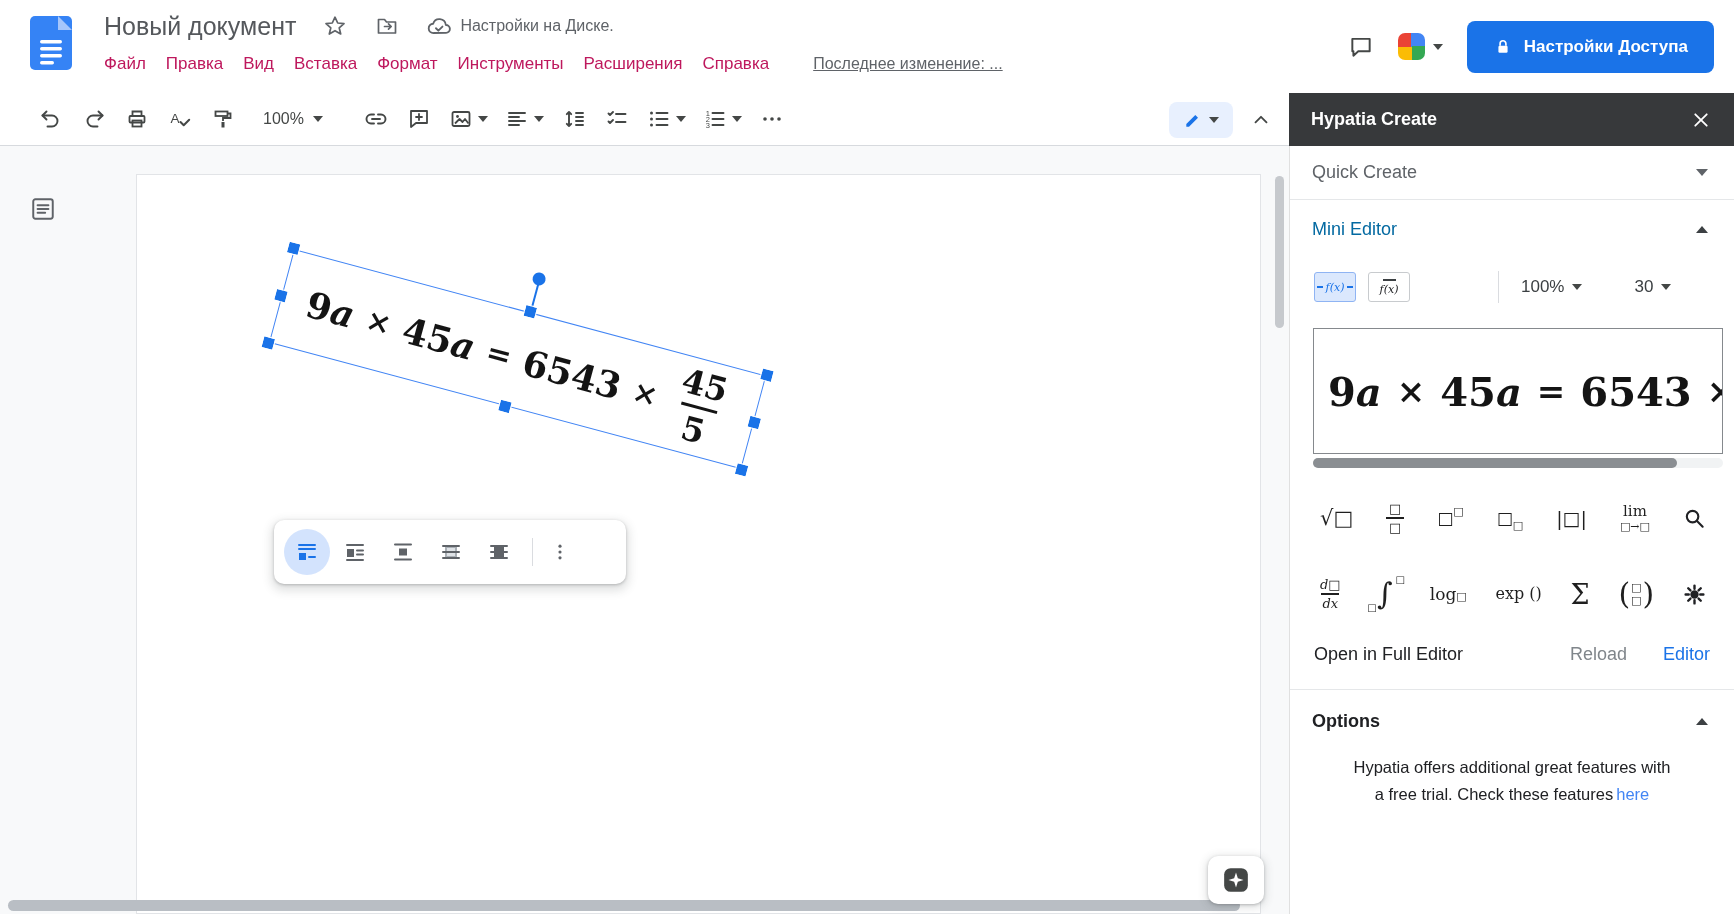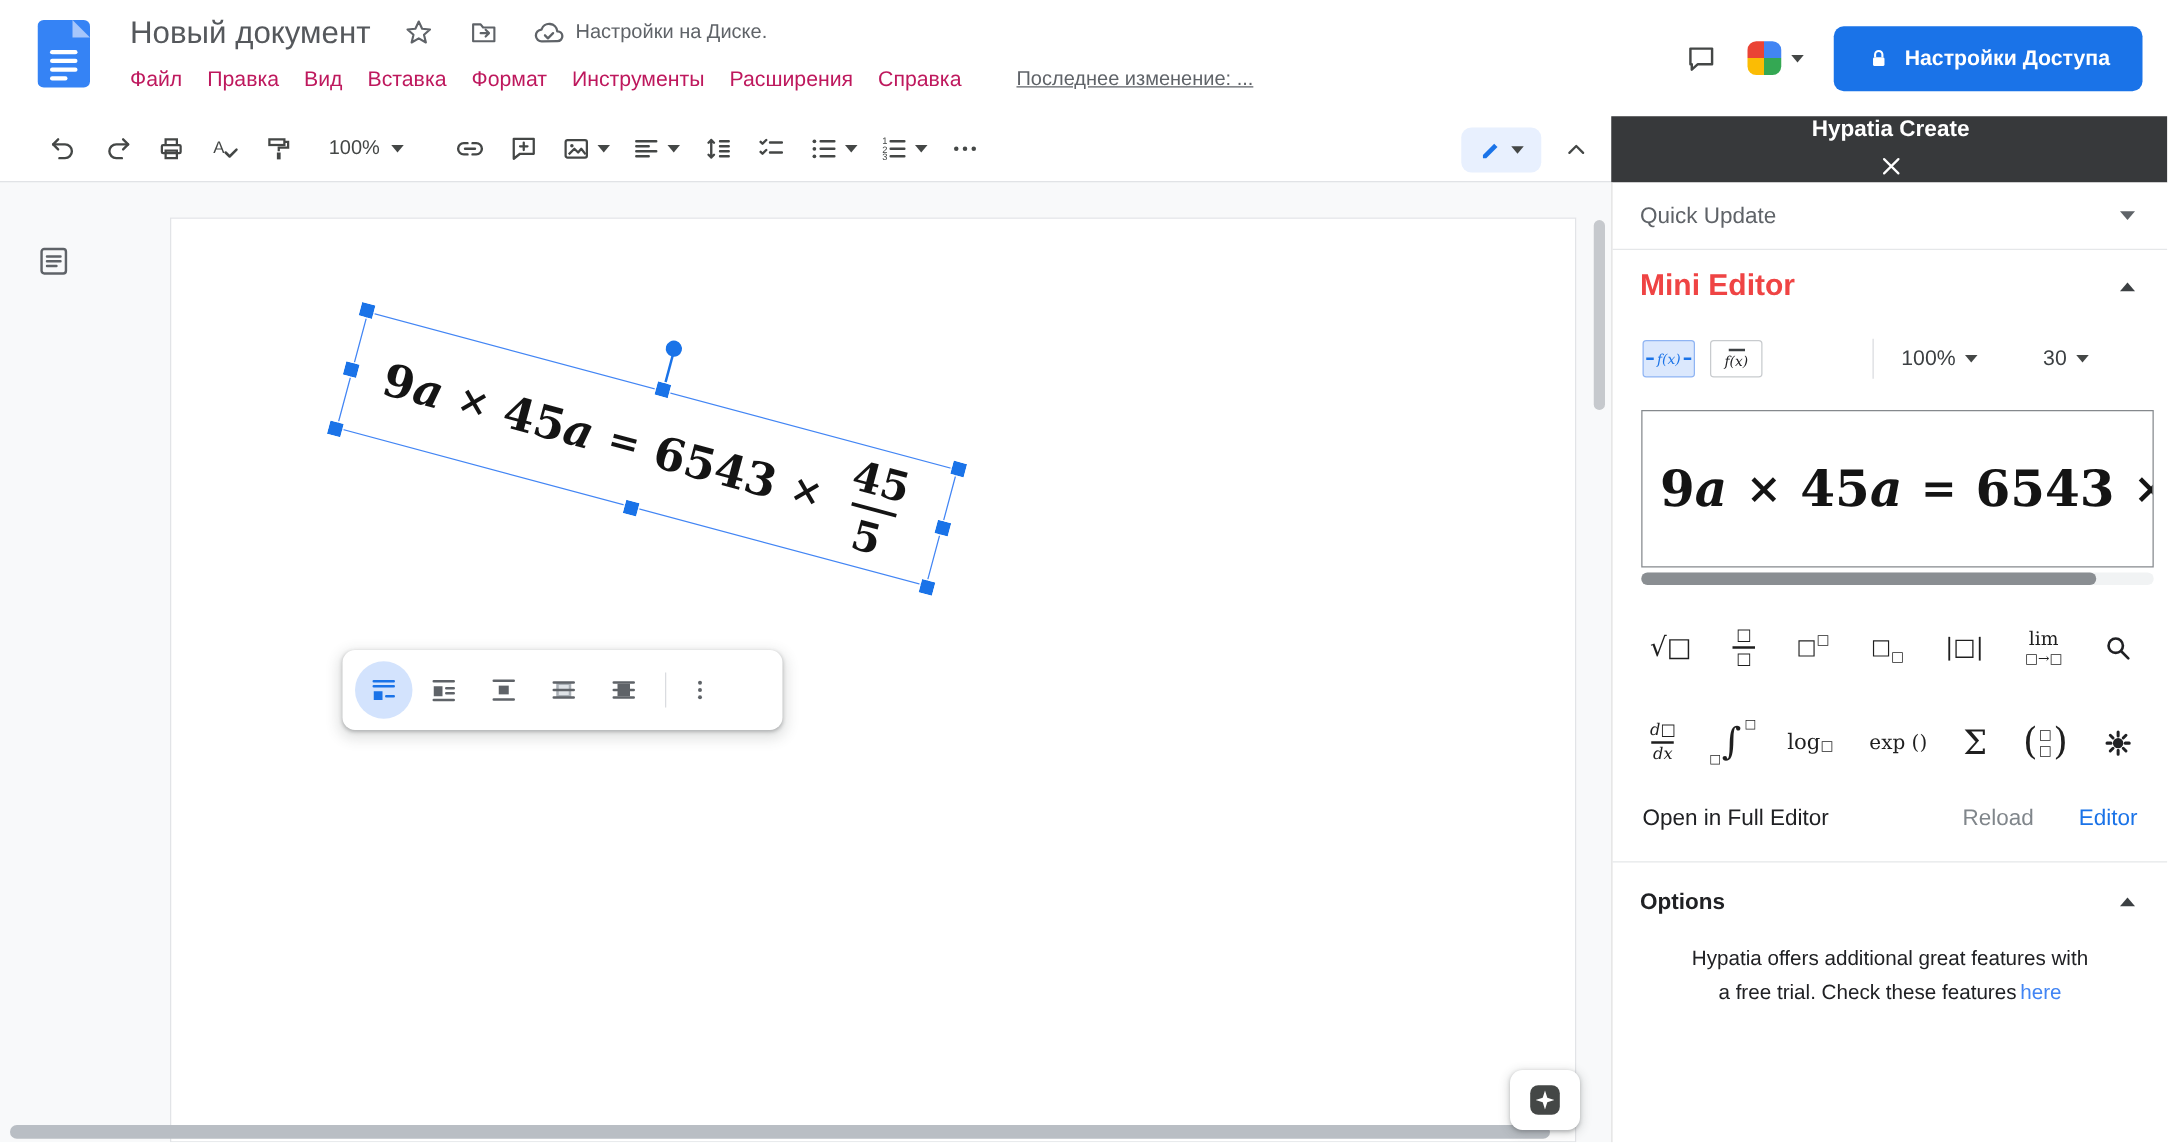--- a/index.html
+++ b/index.html
@@ -36,21 +36,21 @@
   .tbtn svg { display:block; }
   .zoom-ctl { display:flex; align-items:center; gap:9px; margin:0 40px 0 10px; color:#444746; font-size:16px; cursor:pointer; }
   .with-caret { gap:5px; }
   .edit-pill { position:absolute; right:56px; top:9px; width:64px; height:36px; background:#e8f0fe; border-radius:8px;
                display:flex; align-items:center; justify-content:center; gap:6px; cursor:pointer; }
   .collapse-btn { position:absolute; right:14px; top:13px; width:28px; height:28px; display:flex; align-items:center;
                   justify-content:center; cursor:pointer; }
 
   
   .sb-header { position:absolute; left:1289px; top:93px; width:445px; height:53px; background:#37393b; color:#fff;
-               display:flex; align-items:center; padding:0 20px 0 22px;flex-direction:column; }
+               display:flex; align-items:center; padding:0 20px 0 22px; }
   .sb-header .sb-title { font-size:18px; font-weight:bold; flex:1; }
   .sb-close { width:26px; height:26px; display:flex; align-items:center; justify-content:center; cursor:pointer; }
 
   
   .canvas { position:absolute; left:0; top:146px; width:1289px; height:768px; background:#f8f9fa; overflow:hidden; }
   .page { position:absolute; left:136px; top:28px; width:1125px; height:740px; background:#fff; border:1px solid #e2e4e7; }
   .outline-btn { position:absolute; left:28px; top:48px; width:30px; height:30px; display:flex; align-items:center;
                  justify-content:center; cursor:pointer; }
 
   
@@ -86,21 +86,21 @@
   .h-scroll { position:absolute; left:8px; bottom:3px; width:1232px; height:11px; background:#b9bec4; border-radius:6px; cursor:pointer; }
   .sparkle-fab { position:absolute; left:1208px; top:710px; width:56px; height:48px; background:#fff; border-radius:10px;
                  box-shadow:0 1px 3px rgba(60,64,67,.3), 0 2px 8px 2px rgba(60,64,67,.15);
                  display:flex; align-items:center; justify-content:center; cursor:pointer; }
 
   
   .sidebar { position:absolute; left:1289px; top:146px; width:445px; height:768px; background:#fff;
              border-left:1px solid #e0e0e0; }
   .sb-row { display:flex; align-items:center; padding:0 26px 0 22px; }
   .row-quick { height:54px; border-bottom:1px solid #e5e7e9; color:#5f6368; font-size:18px; cursor:pointer; }
-  .row-mini { height:58px; color:#ef4444; font-size:24px; font-weight:bold; cursor:pointer; }
+  .row-mini { height:58px; color:#0369a1; font-size:18px; font-weight:normal; cursor:pointer; }
   .row-label { flex:1; }
   .chev-down { width:0; height:0; border-left:6px solid transparent; border-right:6px solid transparent;
                border-top:7px solid #5f6368; }
   .chev-up { width:0; height:0; border-left:6px solid transparent; border-right:6px solid transparent;
              border-bottom:7px solid #3c4043; }
 
   .controls { height:58px; display:flex; align-items:center; padding:0 18px 0 24px; }
   .fx { min-width:42px; height:30px; border:1px solid #c8cbce; border-radius:3px; background:#fff;
         display:flex; align-items:center; justify-content:center; gap:3px; cursor:pointer; }
   .fx .lbl { font-family:"DejaVu Serif",serif; font-style:italic; font-size:11px; color:#202124; }
@@ -456,21 +456,21 @@
       <svg width="28" height="28" viewBox="0 0 26 26">
         <rect x="2" y="2" width="22" height="22" rx="6" fill="#444746"></rect>
         <path d="M13 6l1.7 5.3L20 13l-5.3 1.7L13 20l-1.7-5.3L6 13l5.3-1.7z" fill="#fff"></path>
       </svg>
     </span>
   </div>
 
   <div class="sidebar">
 
     <div class="sb-row row-quick">
-      <span class="row-label">Quick Update</span>
+      <span class="row-label">Quick Create</span>
       <span class="chev-down"></span>
     </div>
 
     <div class="sb-row row-mini">
       <span class="row-label">Mini Editor</span>
       <span class="chev-up"></span>
     </div>
 
     <div class="controls">
       <span class="fx fx1">

